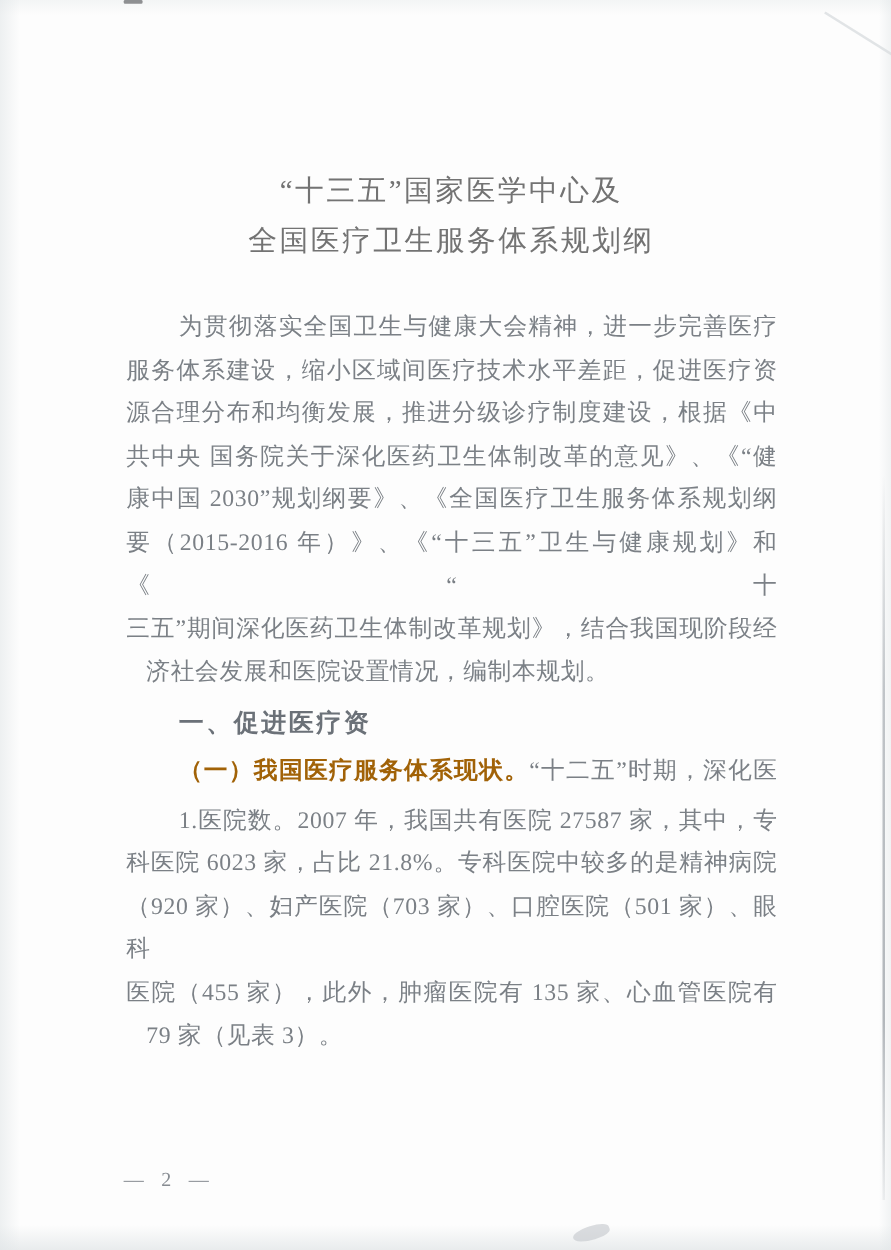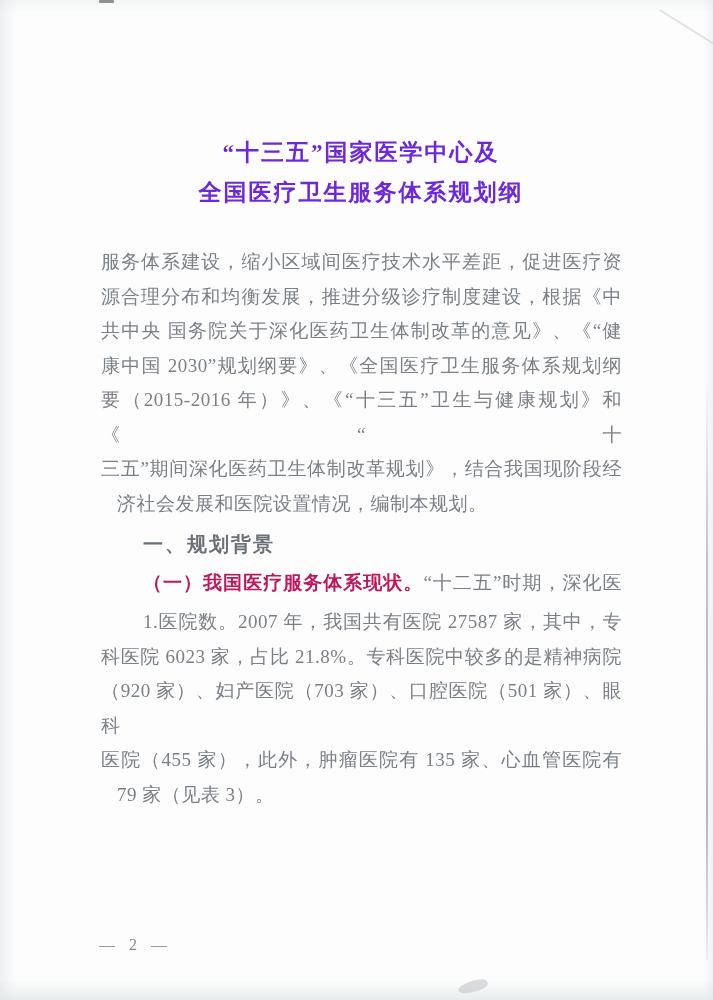--- a/index.html
+++ b/index.html
@@ -29,22 +29,22 @@
       linear-gradient(0deg,   rgba(219,224,226,0.6)  0px, rgba(219,224,226,0) 20px),
       linear-gradient(180deg, rgba(233,237,238,0.5)  0px, rgba(233,237,238,0) 12px);
   }
   .doc-title {
     position: absolute;
     top: 133px;
     left: 100px;
     width: 522px;
     text-align: center;
     font-size: 23px;
-    font-weight: bold;
-    color: #6d28d9;
+    font-weight: normal;
+    color: #737373;
     letter-spacing: 2px;
   }
   .doc-title .title-line { line-height: 40px; }
 
   .content {
     position: absolute;
     top: 245px;
     left: 101px;
     width: 521px;
     font-size: 19px;
@@ -63,21 +63,21 @@
     font-weight: bold;
     font-size: 20px;
     color: #6b7178;
     line-height: 34.5px;
     text-indent: 42px;
     letter-spacing: 2px;
     margin-top: 6px;
   }
   .para-2 { margin-top: 4px; }
   .para-3 { margin-top: 5px; }
-  .lead { font-weight: 600; color: #be185d; }
+  .lead { font-weight: 600; color: #a16207; }
 
   .footer-page-number {
     position: absolute;
     top: 936px;
     left: 99px;
     font-size: 16px;
     color: #878c92;
     letter-spacing: 5px;
   }
 
@@ -115,30 +115,31 @@
   <div class="artifact smudge-bottom"></div>
 
   <div class="doc-title">
     <div class="title-line">“十三五”国家医学中心及</div>
     <div class="title-line">全国医疗卫生服务体系规划纲</div>
   </div>
 
   <div class="content">
 
     <div class="para-1">
+      <div class="line indent">为贯彻落实全国卫生与健康大会精神，进一步完善医疗</div>
       <div class="line">服务体系建设，缩小区域间医疗技术水平差距，促进医疗资</div>
       <div class="line">源合理分布和均衡发展，推进分级诊疗制度建设，根据《中</div>
       <div class="line">共中央 国务院关于深化医药卫生体制改革的意见》、《“健</div>
       <div class="line">康中国 2030”规划纲要》、《全国医疗卫生服务体系规划纲</div>
       <div class="line">要（2015-2016 年）》、《“十三五”卫生与健康规划》和《“十</div>
       <div class="line">三五”期间深化医药卫生体制改革规划》，结合我国现阶段经</div>
       <div class="line last">济社会发展和医院设置情况，编制本规划。</div>
     </div>
 
-    <div class="section-heading">一、规划背景</div>
+    <div class="section-heading">一、促进医疗资</div>
 
     <div class="para-2">
       <div class="line indent">
         <span class="lead">（一）我国医疗服务体系现状。</span><span>“十二五”时期，深化医</span>
       </div>
     </div>
 
     <div class="para-3">
       <div class="line indent">1.医院数。2007 年，我国共有医院 27587 家，其中，专</div>
       <div class="line">科医院 6023 家，占比 21.8%。专科医院中较多的是精神病院</div>

